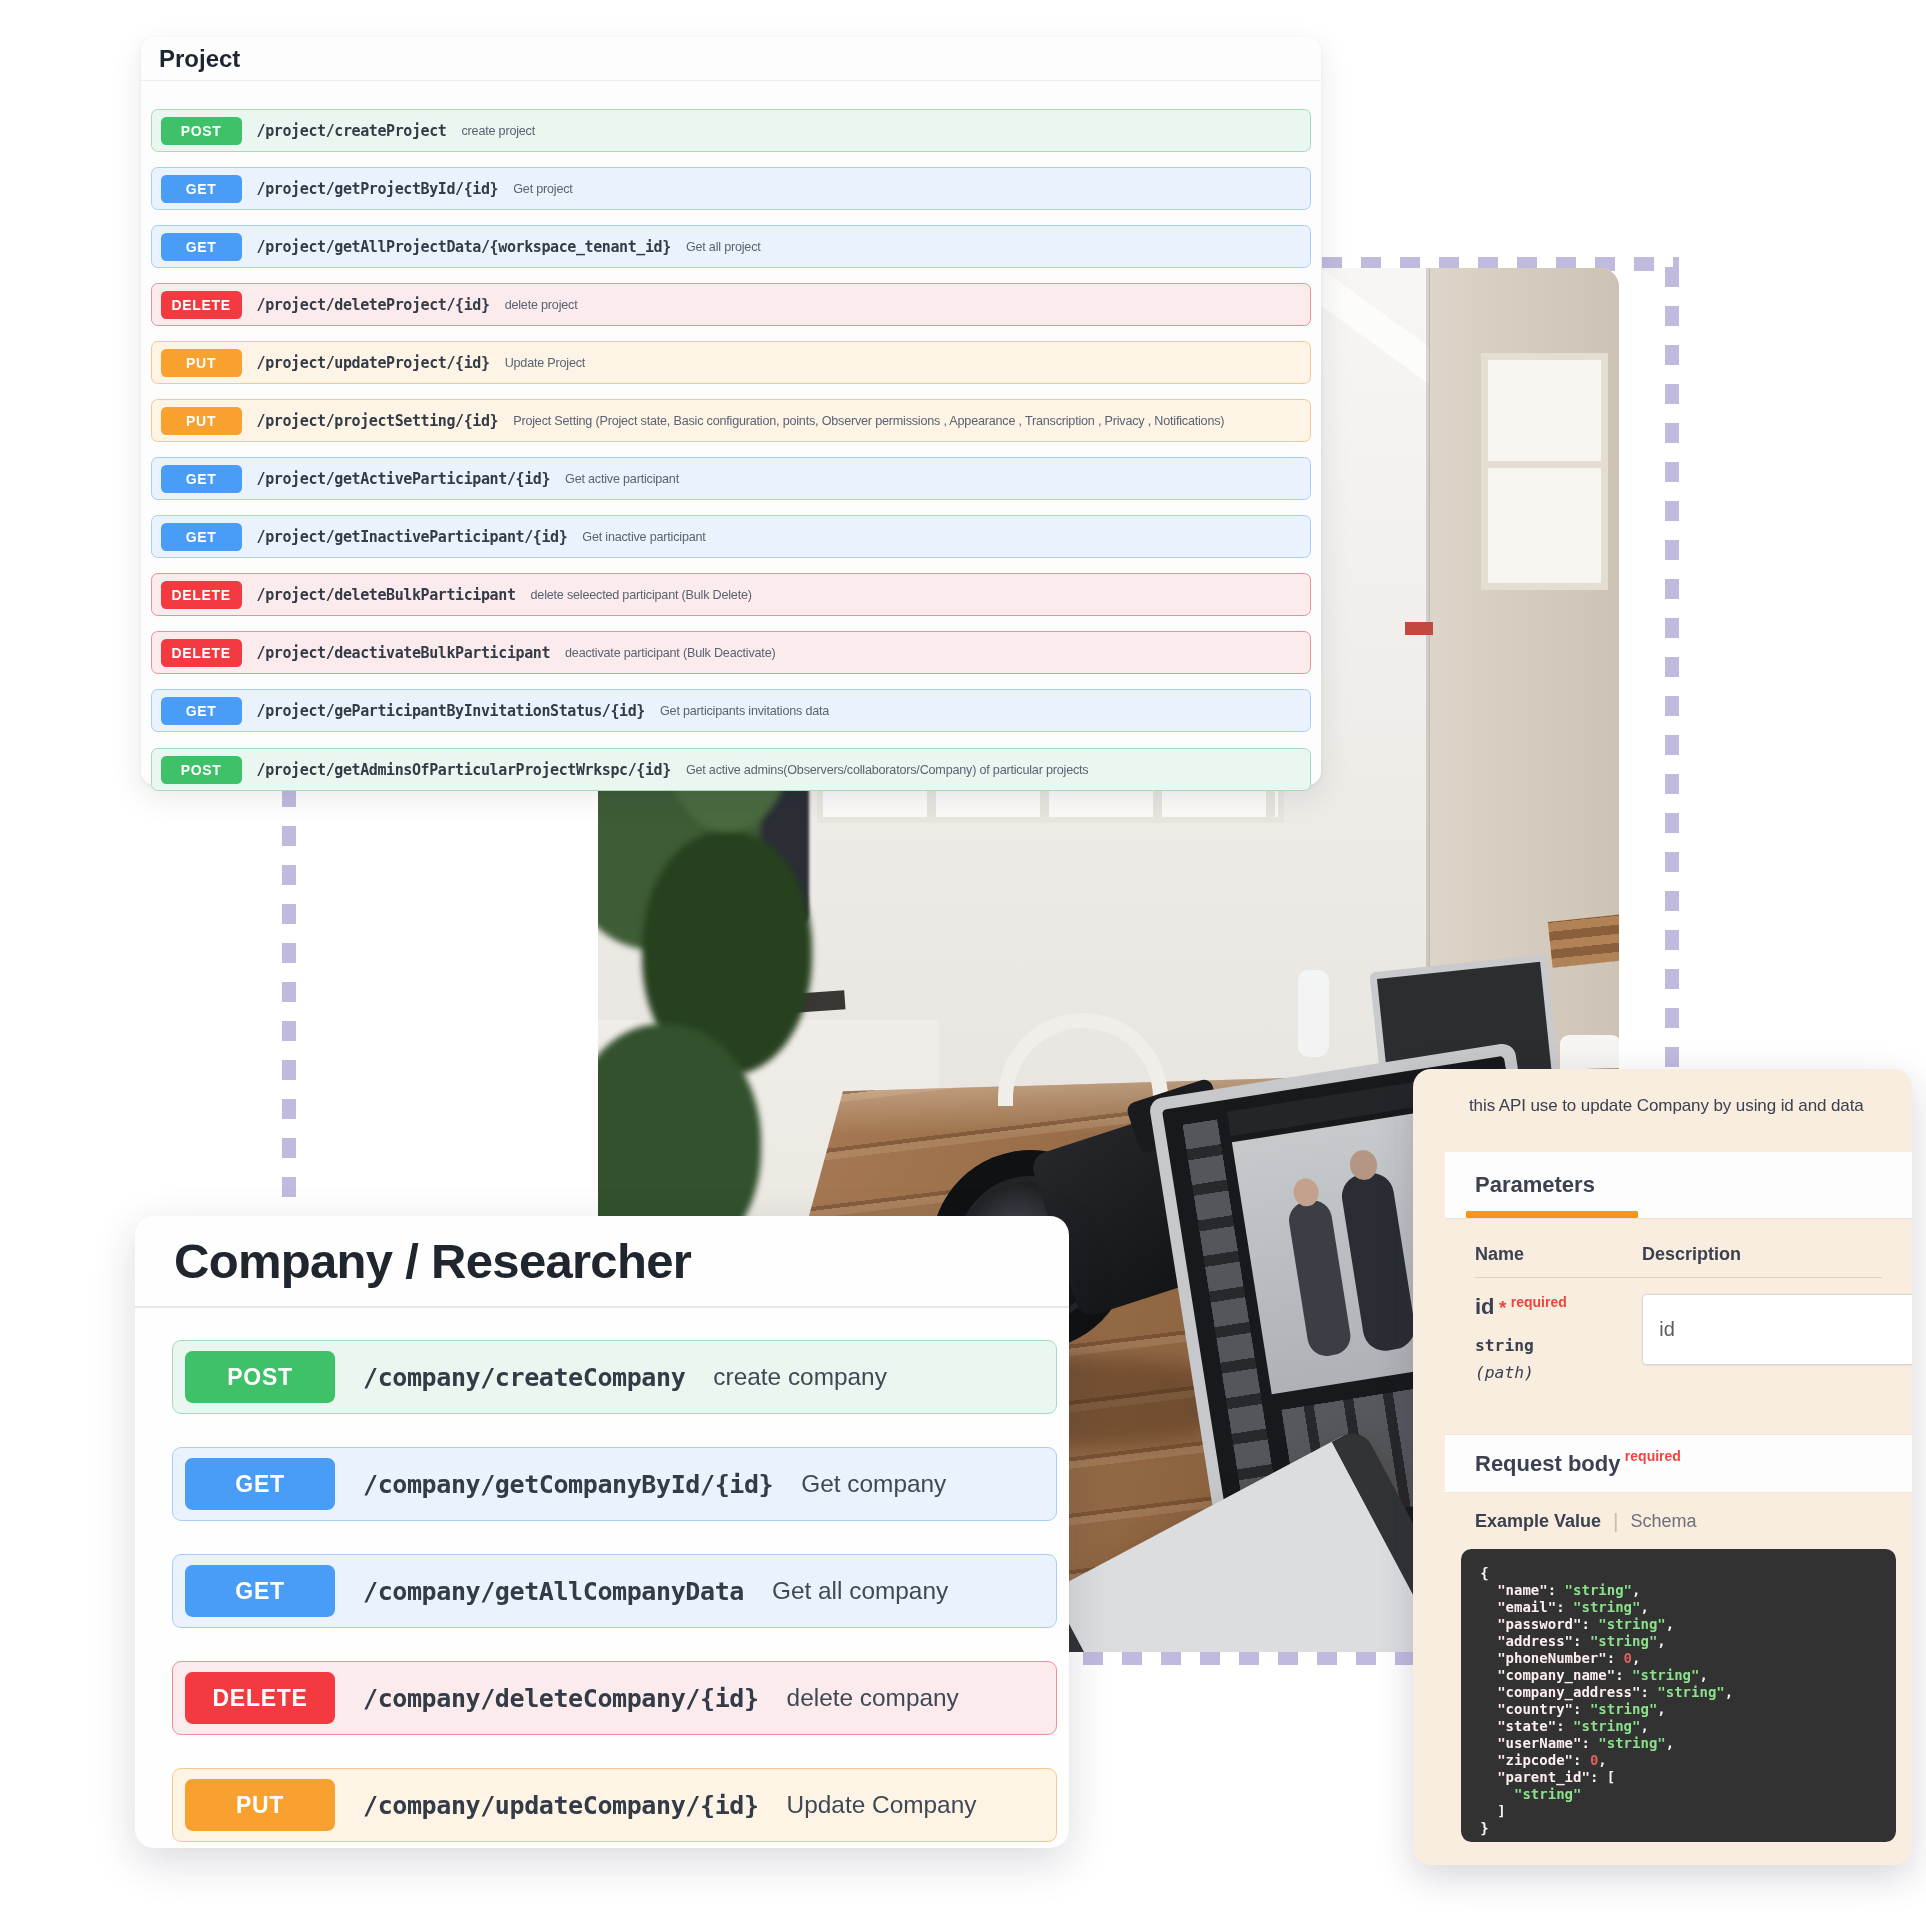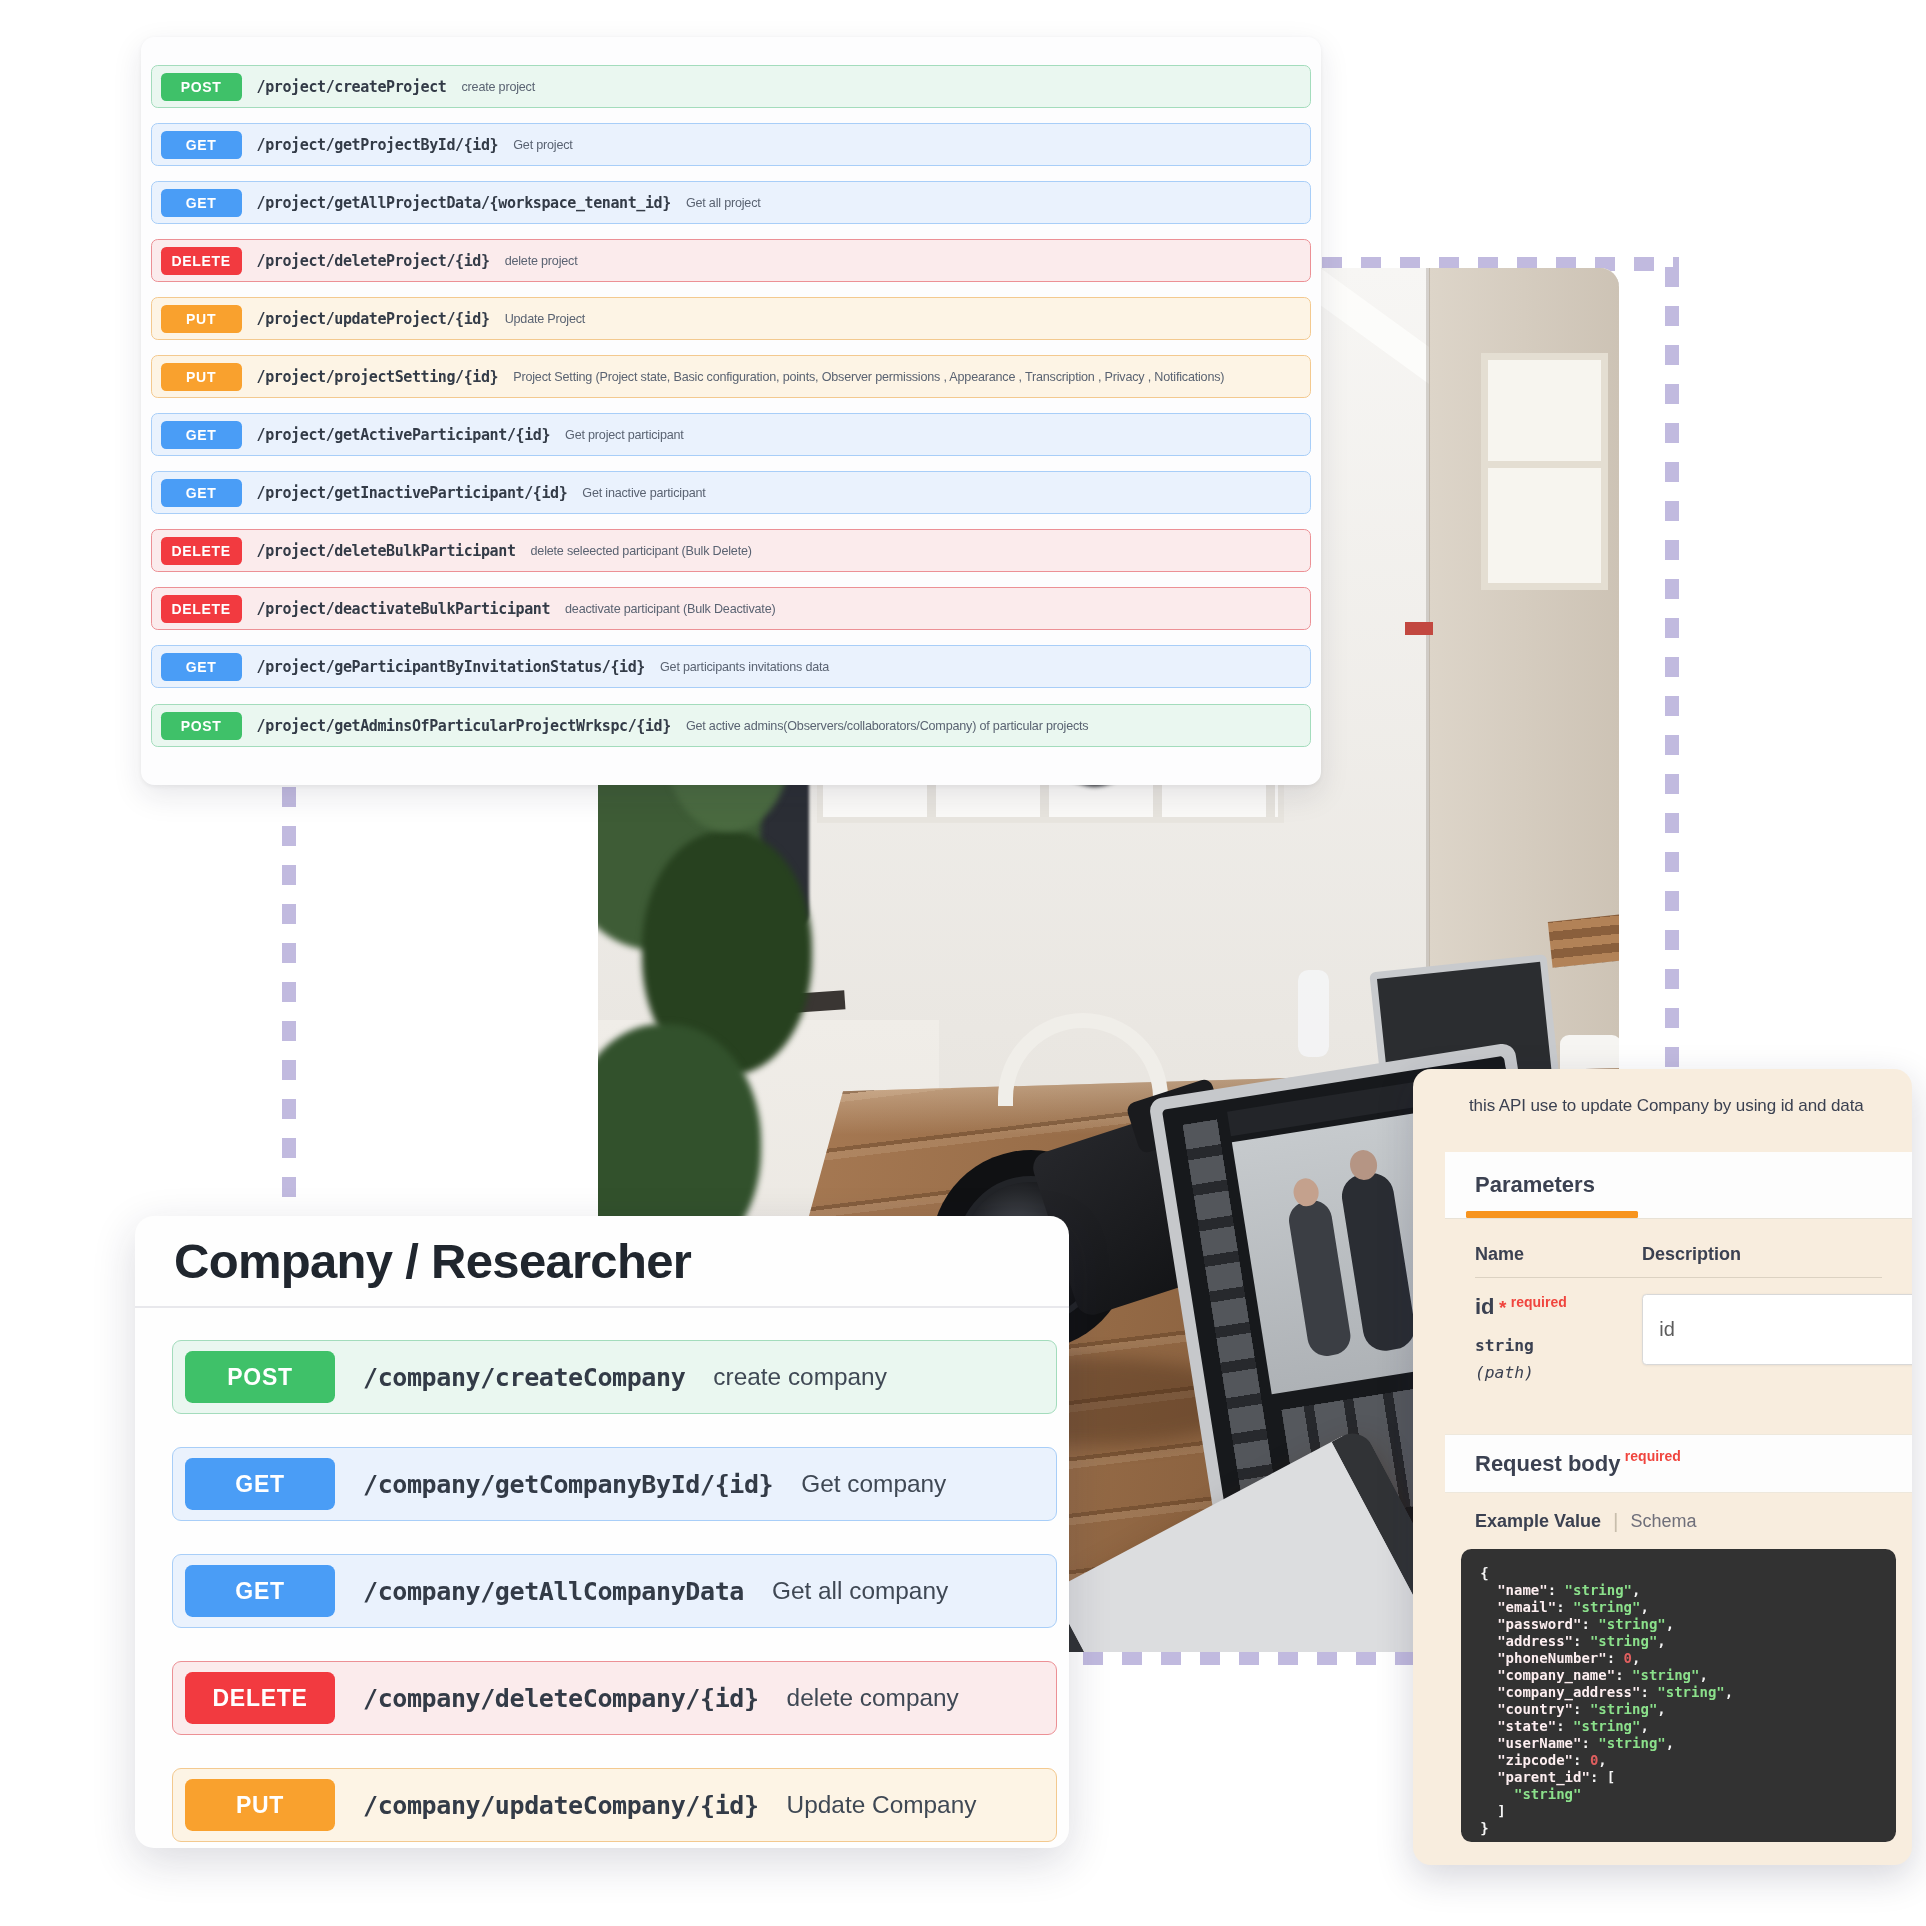--- a/index.html
+++ b/index.html
@@ -244,20 +244,21 @@
     <div class="ph-pen"></div>
     <div class="ph-tablet"></div>
 
     <div class="ph-cb1"></div>
     <div class="ph-cb2"></div>
     <div class="ph-cb3"></div>
     <div class="ph-chair-white"></div>
   </div>
 
   <section id="project-panel" class="panel">
+    <div class="panel-head">Project</div>
     <div class="rows" id="project-rows">
         <div class="api-row m-post">
           <span class="badge">POST</span>
           <span class="path">/project/createProject</span>
           <span class="desc">create project</span>
         </div>
         <div class="api-row m-get">
           <span class="badge">GET</span>
           <span class="path">/project/getProjectById/{id}</span>
           <span class="desc">Get project</span>
@@ -278,21 +279,21 @@
           <span class="desc">Update Project</span>
         </div>
         <div class="api-row m-put">
           <span class="badge">PUT</span>
           <span class="path">/project/projectSetting/{id}</span>
           <span class="desc">Project Setting (Project state, Basic configuration, points, Observer permissions , Appearance , Transcription , Privacy , Notifications)</span>
         </div>
         <div class="api-row m-get">
           <span class="badge">GET</span>
           <span class="path">/project/getActiveParticipant/{id}</span>
-          <span class="desc">Get project participant</span>
+          <span class="desc">Get active participant</span>
         </div>
         <div class="api-row m-get">
           <span class="badge">GET</span>
           <span class="path">/project/getInactiveParticipant/{id}</span>
           <span class="desc">Get inactive participant</span>
         </div>
         <div class="api-row m-delete">
           <span class="badge">DELETE</span>
           <span class="path">/project/deleteBulkParticipant</span>
           <span class="desc">delete seleected participant (Bulk Delete)</span>

